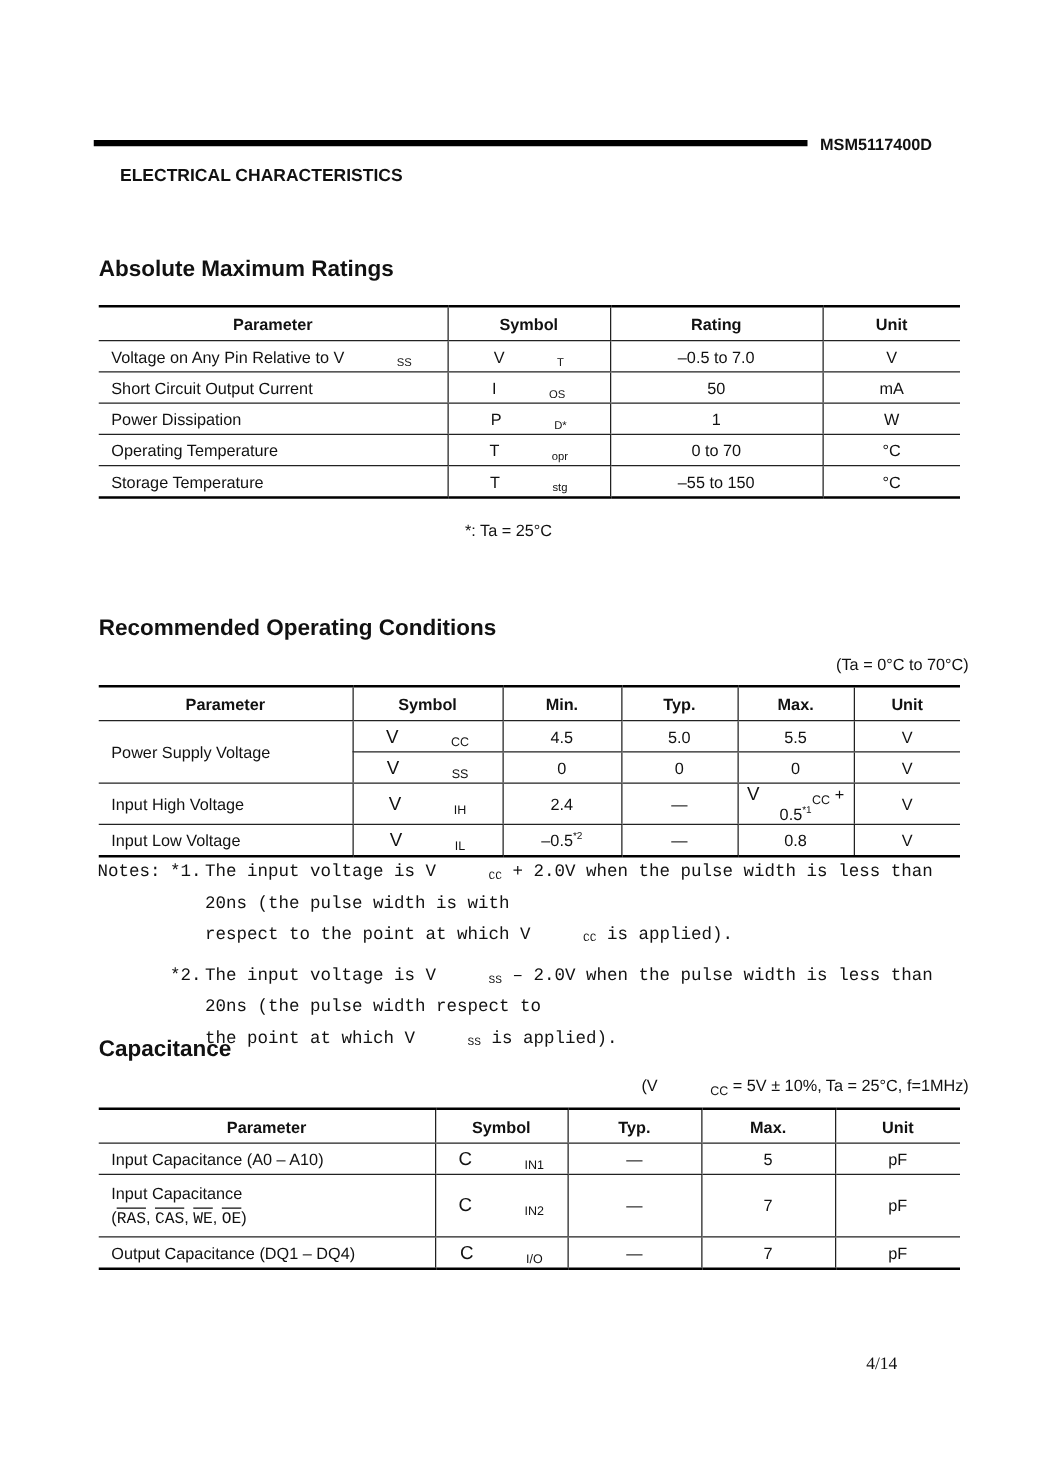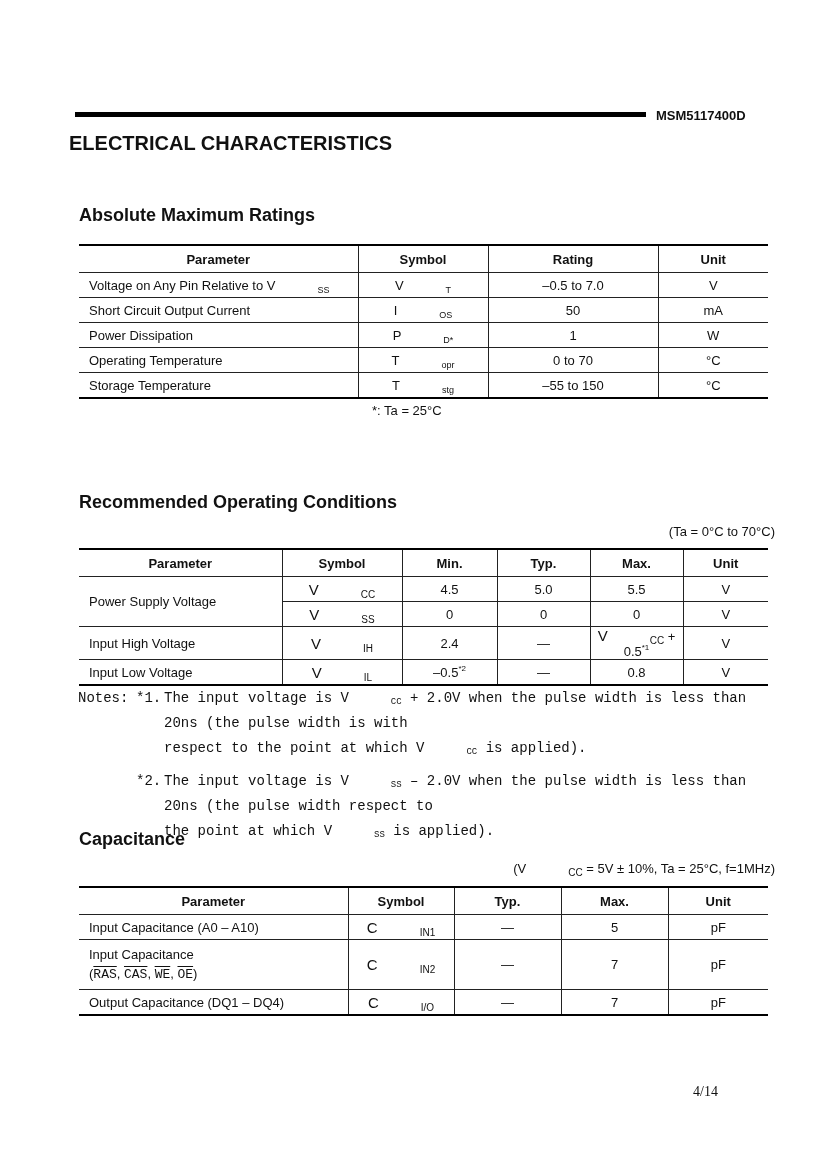--- a/index.html
+++ b/index.html
@@ -1,36 +1,36 @@
 <!DOCTYPE html>
 <html><head>
 <meta charset="utf-8">
 <style>
   html, body { margin: 0; padding: 0; background: #ffffff; }
   body { width: 832px; height: 1169px; position: relative; overflow: hidden; color: #111; font-family: "Liberation Sans", sans-serif; }
   .abs { position: absolute; }
   .header-rule { left: 75px; top: 112px; width: 571px; height: 5px; background: #000; }
   .doc-id { left: 656px; top: 108px; font-size: 13px; font-weight: bold; }
-  .page-title { left: 69px; top: 132px; font-size: 20px; font-weight: bold; }
+  .page-title { left: 96px; top: 132px; font-size: 14px; font-weight: bold; }
   .sec-title { font-size: 18px; font-weight: bold; left: 79px; text-align: center; }
   .cond { font-size: 13px; right: 57px; }
 
   table.spec { position: absolute; border-collapse: collapse; font-size: 13px; table-layout: fixed; }
   table.spec th, table.spec td { border-bottom: 1.5px solid #222; border-left: 1px solid #222; padding: 0; height: 24px; text-align: center; vertical-align: middle; }
   table.spec th:first-child, table.spec td.first { border-left: none; }
   table.spec thead th { font-weight: bold; height: 26px; border-top: 2.5px solid #000; }
   table.spec tbody tr:last-child td, table.spec tbody td.lastrow { border-bottom: 2.5px solid #000; }
   table.spec td.param { text-align: left; padding-left: 10px; }
   sub { font-size: 9px; vertical-align: -3px; line-height: 0; margin-left: 42px; }
   sup { font-size: 8px; vertical-align: 6px; line-height: 0; }
   .sym { font-size: 15px; }
   .sym sub { font-size: 10px; }
   .ovl { text-decoration: overline; font-family: Liberation Mono, monospace; }
 
-  .footnote { left: 372px; top: 403px; font-size: 13px; }
+  .footnote { left: 372px; top: 417px; font-size: 13px; }
   .notes { left: 78px; top: 686px; width: 700px; font-family: Liberation Mono, monospace; font-size: 14px; line-height: 25px; }
   .notes .row { display: flex; }
   .notes .lbl { width: 58px; }
   .notes .num { width: 28px; }
   .notes .txt { flex: 1; }
   .notes .indent { padding-left: 86px; }
   .notes sub { font-size: 9px; vertical-align: -2px; }
   .page-num { left: 693px; top: 1084px; font-family: "Liberation Serif", serif; font-size: 14px; }
 </style>
 </head>

